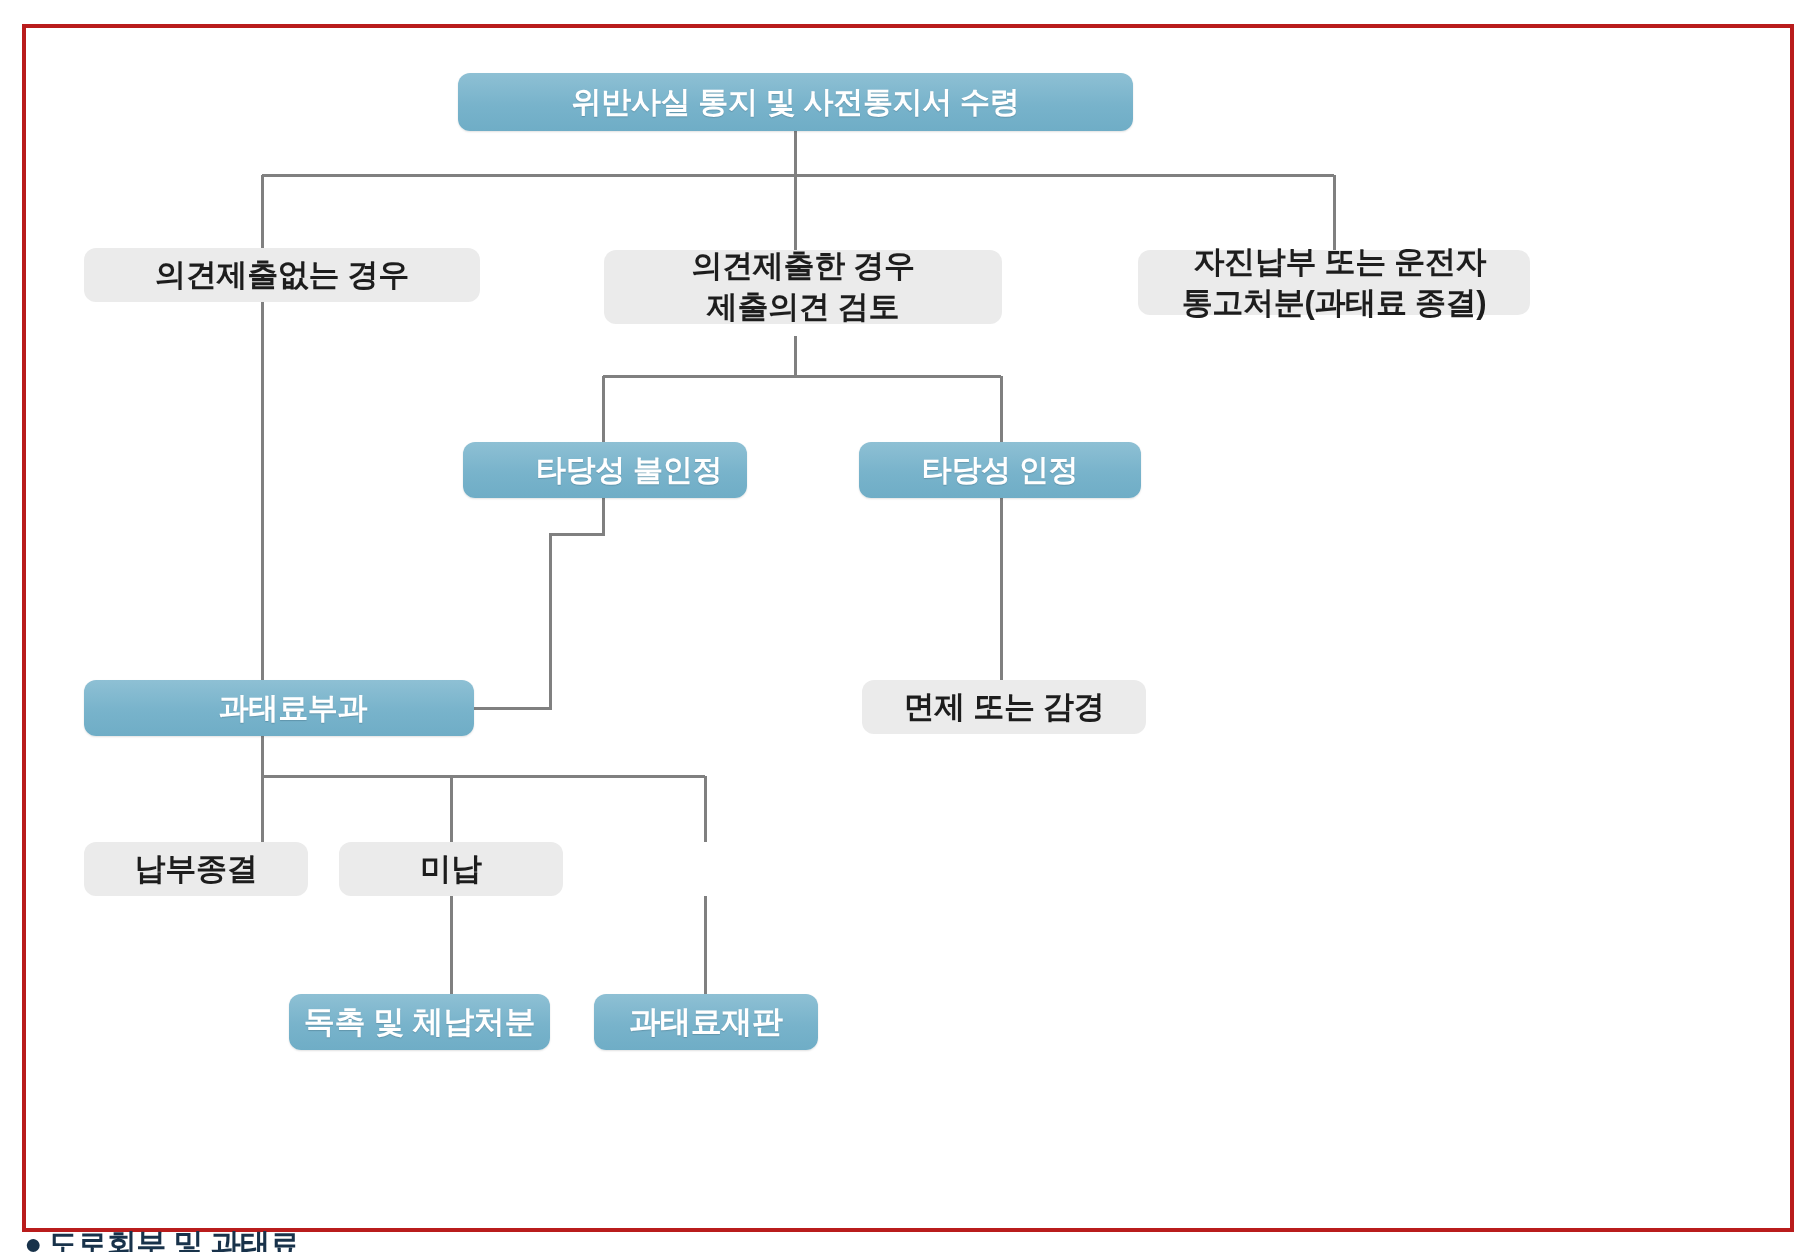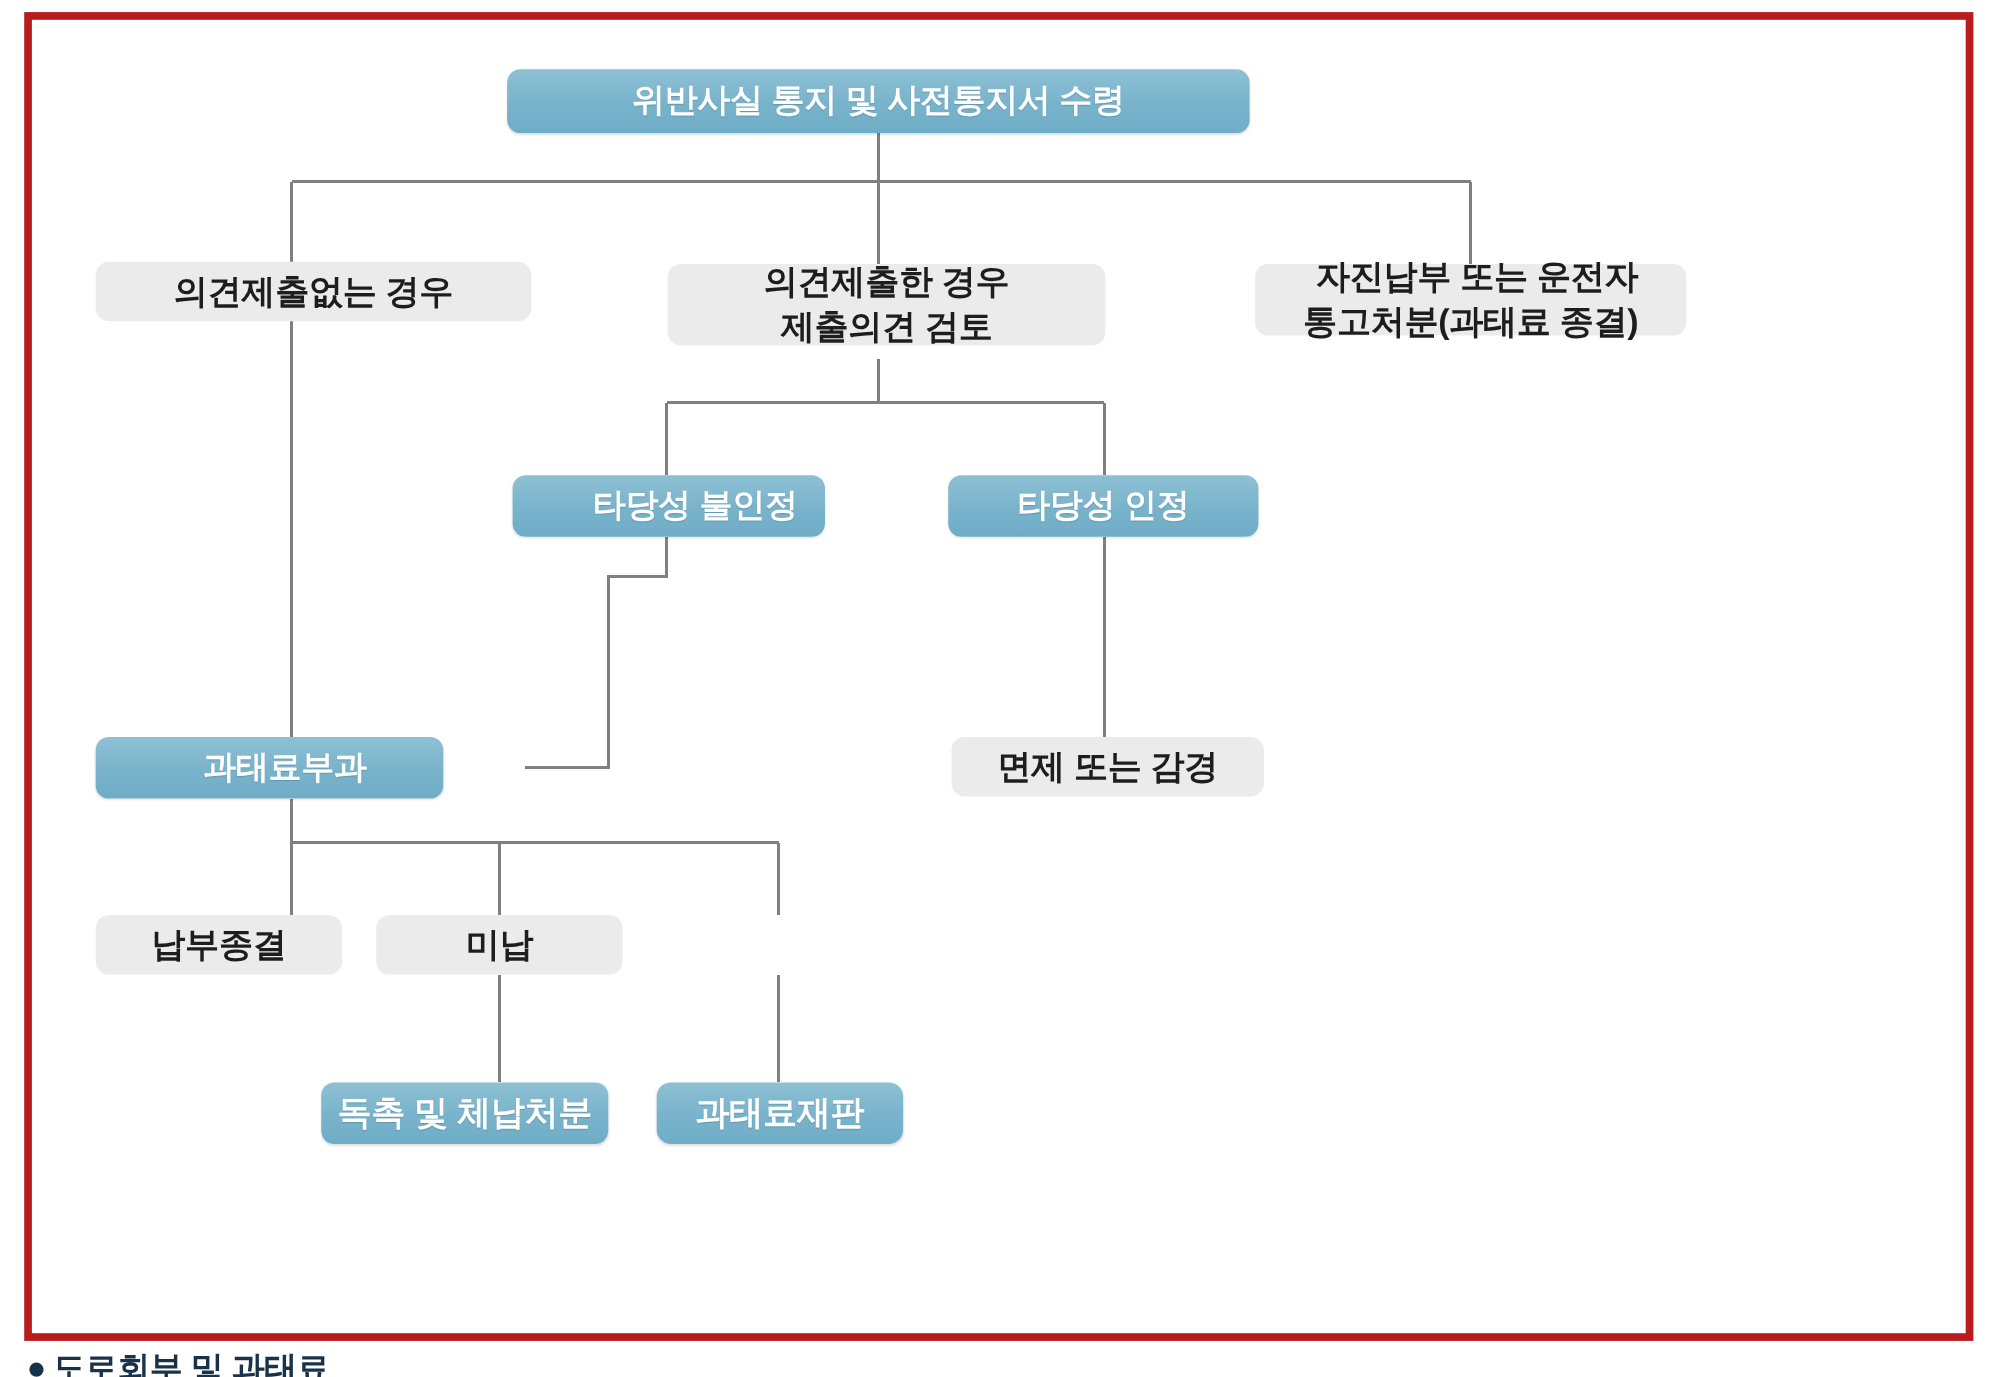--- a/index.html
+++ b/index.html
@@ -15,24 +15,24 @@
     position: relative;
     width: 1820px;
     height: 1252px;
     background: #ffffff;
     overflow: hidden;
   }
   
   #diagram-panel {
     position: absolute;
     left: 22px;
-    top: 11px;
+    top: 24px;
     width: 1772px;
     height: 1208px;
-    border: 7px solid #b91c1c;
+    border: 4px solid #b91c1c;
     background: #ffffff;
     box-sizing: border-box;
   }
   
   #connectors {
     position: absolute;
     left: 0;
     top: 0;
     width: 1772px;
     height: 1208px;
@@ -128,32 +128,32 @@
     <div class="node node-gray fs-29" style="left:578px; top:222px; width:398px; height:74px;">의견제출한 경우
 제출의견 검토</div>
 
     <div class="node node-gray fs-29" style="left:1112px; top:222px; width:392px; height:65px;text-align:right;">자진납부 또는 운전자
 통고처분(과태료 종결)</div>
 
     <div class="node node-blue fs-30" style="left:437px; top:414px; width:284px; height:56px;padding-left:48px;">타당성 불인정</div>
 
     <div class="node node-blue fs-30" style="left:833px; top:414px; width:282px; height:56px;">타당성 인정</div>
 
-    <div class="node node-blue fs-30" style="left:58px; top:652px; width:316px; height:56px;padding-left:28px;">과태료부과</div>
+    <div class="node node-blue fs-30" style="left:58px; top:652px; width:390px; height:56px;padding-left:28px;">과태료부과</div>
 
     <div class="node node-gray fs-29" style="left:836px; top:652px; width:284px; height:54px;">면제 또는 감경</div>
 
     <div class="node node-gray fs-29" style="left:313px; top:814px; width:224px; height:54px;">미납</div>
 
     <div class="node node-gray fs-29" style="left:58px; top:814px; width:224px; height:54px;">납부종결</div>
 
 
     <div class="node node-blue fs-29" style="left:263px; top:966px; width:261px; height:56px;">독촉 및 체납처분</div>
 
-    <div class="node node-blue fs-29" style="left:568px; top:966px; width:224px; height:56px;border-radius:13px;">과태료재판</div>
+    <div class="node node-blue fs-29" style="left:568px; top:966px; width:224px; height:56px;">과태료재판</div>
 
   </div>
 
   <div class="caption">
     <span class="bullet-mark">●</span><span>도로회부 및 과태료</span>
   </div>
 
 </div>
 
 </body></html>

